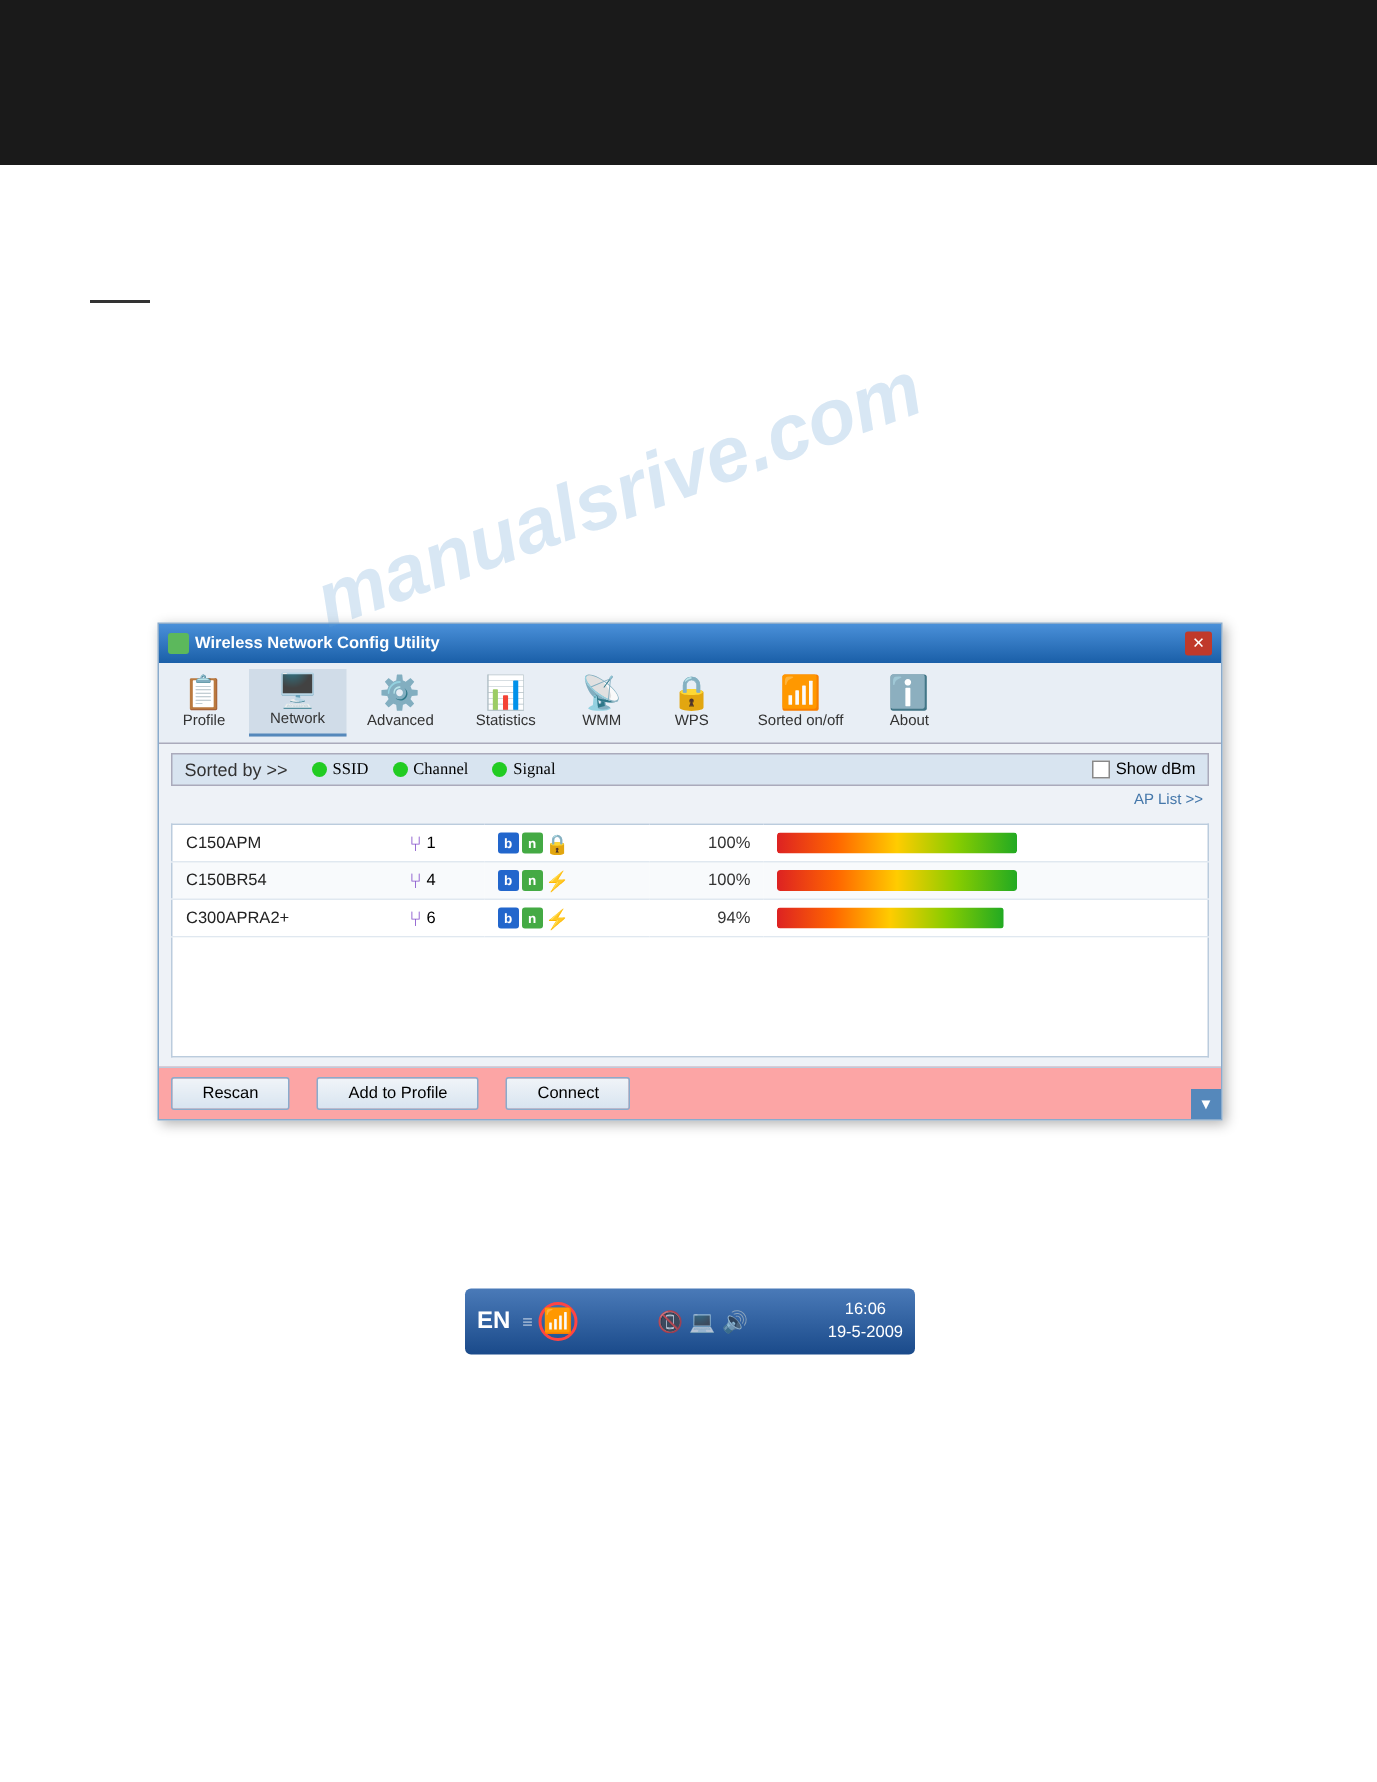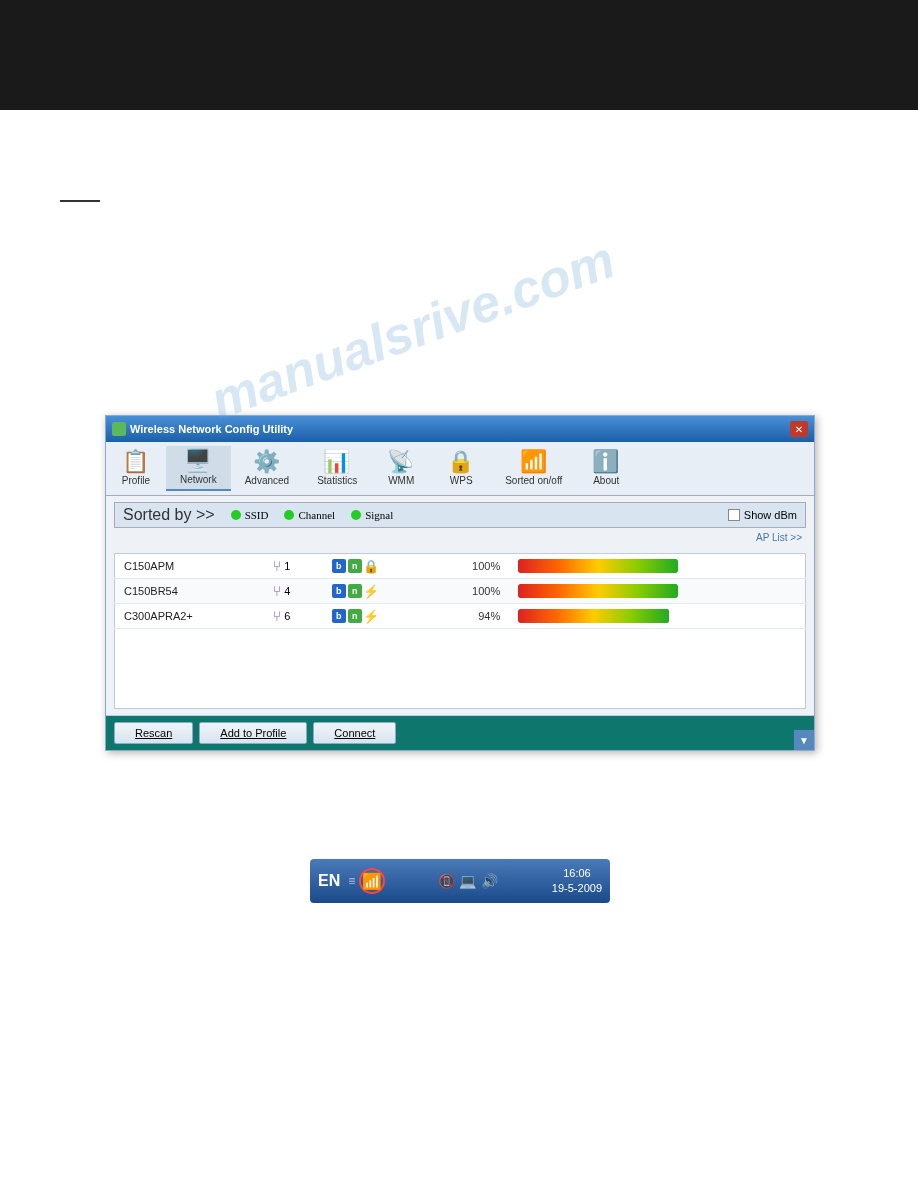--- a/index.html
+++ b/index.html
@@ -136,21 +136,21 @@
       display: flex;
       align-items: center;
       background: #d8e4f0;
       border: 1px solid #aab;
       padding: 3px 8px;
       gap: 16px;
       margin-bottom: 4px;
     }
     .sort-label {
       color: #333;
-      font-size: 16px;
+      font-size: 12px;
     }
     .sort-item {
       display: flex;
       align-items: center;
       gap: 4px;
       font-size: 11px;
       font-family: Liberation Serif, serif;
     }
     .green-dot {
       width: 10px;
@@ -270,25 +270,24 @@
     .empty-area {
       background: white;
       border: 1px solid #bbccdd;
       border-top: none;
       height: 80px;
     }
 
     
     .bottom-buttons {
       display: flex;
-      gap: 0;
+      gap: 12px;
       padding: 6px 8px;
-      background: #0f766e;
+      background: #fca5a5;
       border-top: 1px solid #bbccdd;
-      text-decoration: underline;
     }
     .btn {
       padding: 4px 20px;
       border: 1px solid #8aabcc;
       background: linear-gradient(to bottom, #f0f4f8, #d8e4f0);
       font-size: 11px;
       cursor: pointer;
       border-radius: 2px;
       margin-right: 6px;
     }

